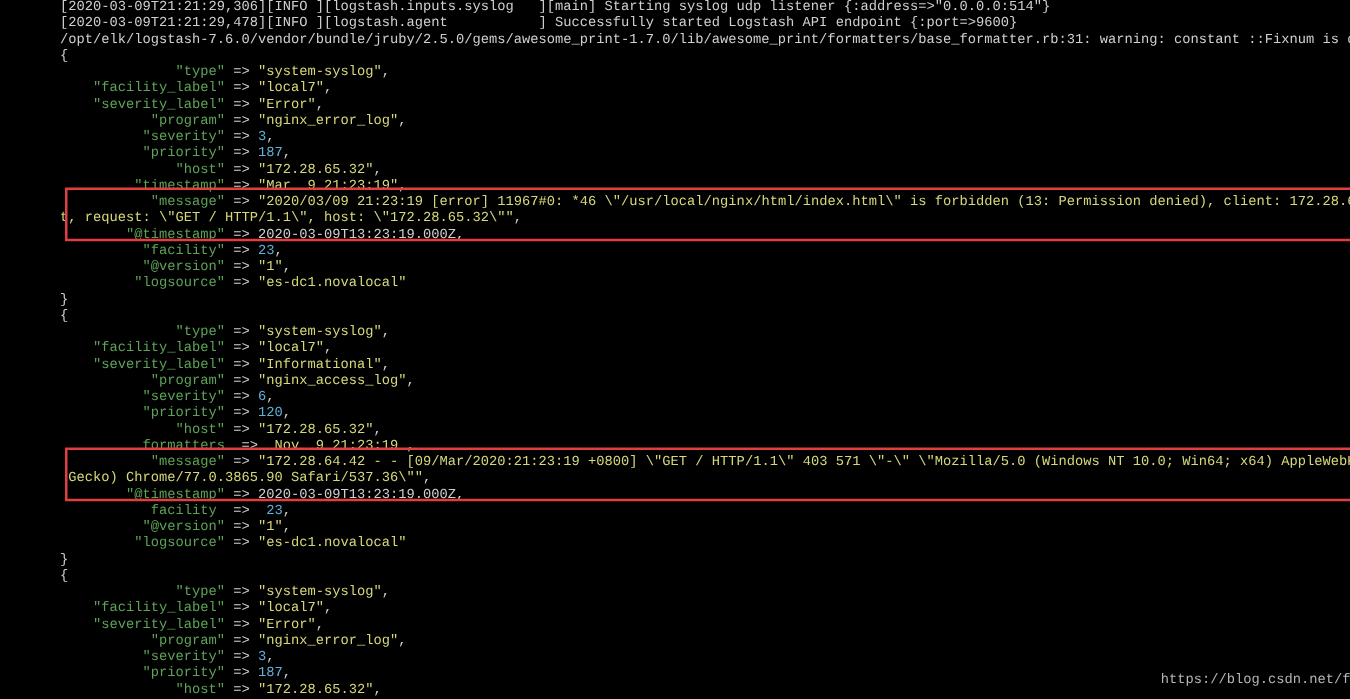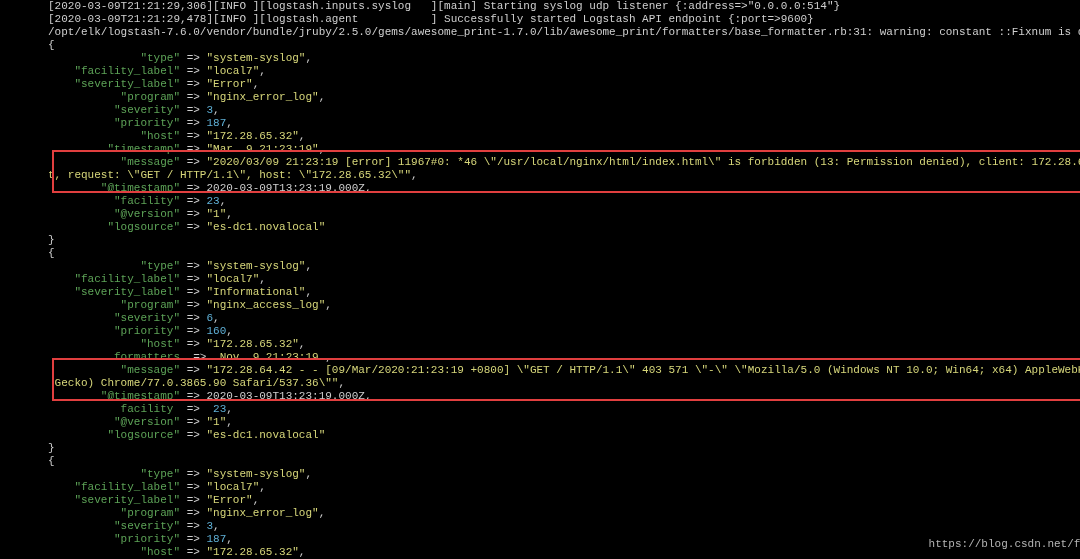--- a/index.html
+++ b/index.html
@@ -38,21 +38,21 @@
 <div class="line"><span class="g">          "@version"</span><span class="w"> =&gt; </span><span class="y">"1"</span><span class="w">,</span></div>
 <div class="line"><span class="g">         "logsource"</span><span class="w"> =&gt; </span><span class="y">"es-dc1.novalocal"</span></div>
 <div class="line"><span class="w">}</span></div>
 <div class="line"><span class="w">{</span></div>
 
 <div class="line"><span class="g">              "type"</span><span class="w"> =&gt; </span><span class="y">"system-syslog"</span><span class="w">,</span></div>
 <div class="line"><span class="g">    "facility_label"</span><span class="w"> =&gt; </span><span class="y">"local7"</span><span class="w">,</span></div>
 <div class="line"><span class="g">    "severity_label"</span><span class="w"> =&gt; </span><span class="y">"Informational"</span><span class="w">,</span></div>
 <div class="line"><span class="g">           "program"</span><span class="w"> =&gt; </span><span class="y">"nginx_access_log"</span><span class="w">,</span></div>
 <div class="line"><span class="g">          "severity"</span><span class="w"> =&gt; </span><span class="c">6</span><span class="w">,</span></div>
-<div class="line"><span class="g">          "priority"</span><span class="w"> =&gt; </span><span class="c">160</span><span class="w">,</span></div>
+<div class="line"><span class="g">          "priority"</span><span class="w"> =&gt; </span><span class="c">120</span><span class="w">,</span></div>
 <div class="line"><span class="g">              "host"</span><span class="w"> =&gt; </span><span class="y">"172.28.65.32"</span><span class="w">,</span></div>
 <div class="line"><span class="g">          formatters </span><span class="w"> =&gt; </span><span class="y"> Nov  9 21:23:19 </span><span class="w">,</span></div>
 <div class="line"><span class="g">           "message"</span><span class="w"> =&gt; </span><span class="y">"172.28.64.42 - - [09/Mar/2020:21:23:19 +0800] \"GET / HTTP/1.1\" 403 571 \"-\" \"Mozilla/5.0 (Windows NT 10.0; Win64; x64) AppleWebKit/537.36 (KHTML, lik</span></div>
 <div class="line"><span class="y"> Gecko) Chrome/77.0.3865.90 Safari/537.36\""</span><span class="w">,</span></div>
 <div class="line"><span class="g">        "@timestamp"</span><span class="w"> =&gt; </span><span class="w">2020-03-09T13:23:19.000Z</span><span class="w">,</span></div>
 <div class="line"><span class="g">           facility </span><span class="w"> =&gt; </span><span class="c"> 23</span><span class="w">,</span></div>
 <div class="line"><span class="g">          "@version"</span><span class="w"> =&gt; </span><span class="y">"1"</span><span class="w">,</span></div>
 <div class="line"><span class="g">         "logsource"</span><span class="w"> =&gt; </span><span class="y">"es-dc1.novalocal"</span></div>
 <div class="line"><span class="w">}</span></div>
 <div class="line"><span class="w">{</span></div>

